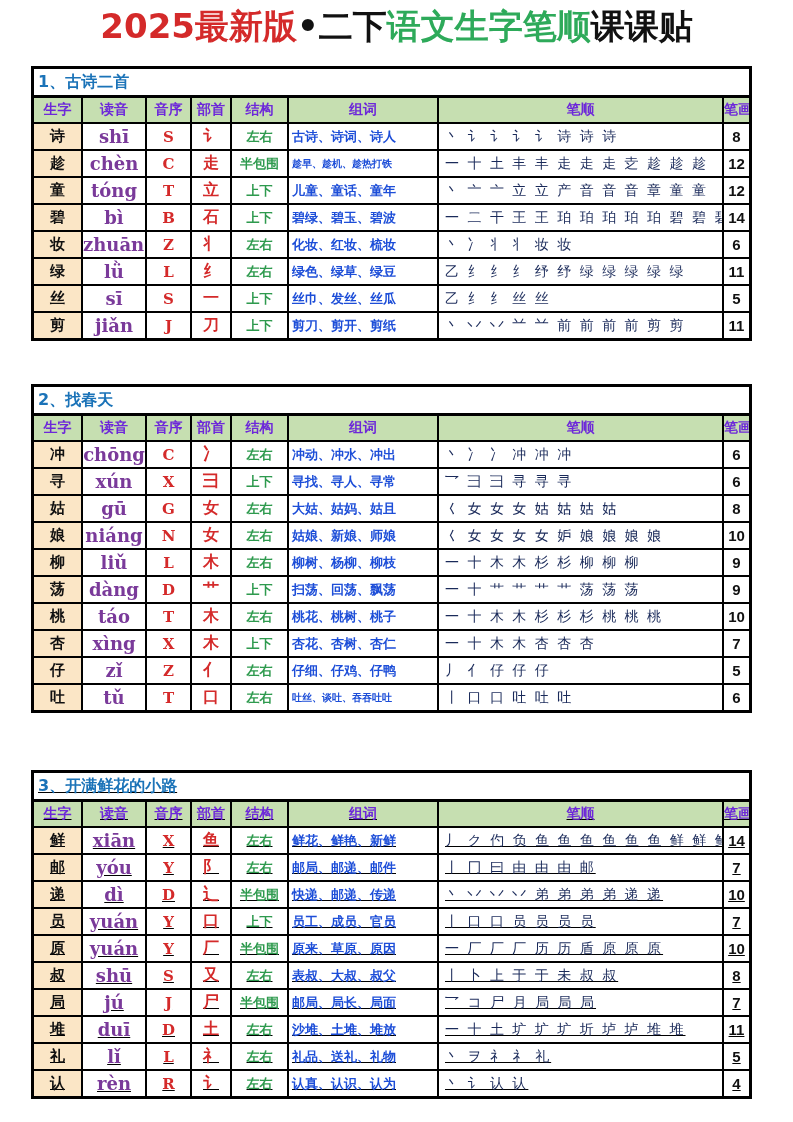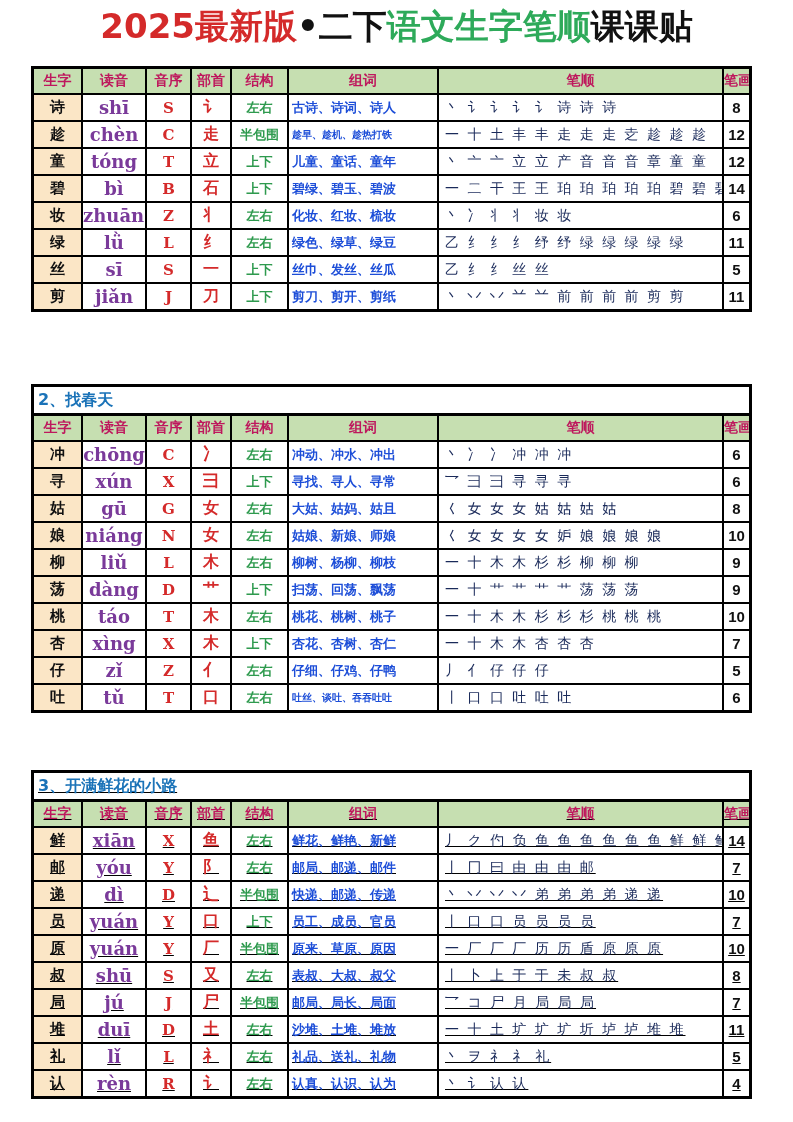--- a/index.html
+++ b/index.html
@@ -13,21 +13,21 @@
   .title .green { color:#2eaa5a; }
   .section { position:absolute; left:31px; width:721px; border:3px solid #000; box-sizing:border-box; background:#fff; }
   .sec-title { height:26px; line-height:26px; padding-left:4px; font-size:16px; font-weight:bold; color:#1b73b8;
                border-bottom:3px solid #000; font-family:"DejaVu Sans", sans-serif; }
   table { border-collapse:collapse; width:100%; table-layout:fixed; }
   th, td { border:2px solid #000; padding:0; text-align:center; height:25px; overflow:hidden; white-space:nowrap; }
   tr:first-child th { border-top:none; }
   tr th:first-child, tr td:first-child { border-left:none; }
   tr th:last-child, tr td:last-child { border-right:none; }
   tr:last-child td { border-bottom:none; }
-  th { background:#c6dfb1; font-size:14px; font-weight:bold; color:#be185d; font-family:"DejaVu Sans", sans-serif; height:24px; }
+  th { background:#c6dfb1; font-size:14px; font-weight:bold; color:#6d28d9; font-family:"DejaVu Sans", sans-serif; height:24px; }
   td.char { background:#fbe6c6; font-size:15px; font-weight:bold; color:#111; font-family:"DejaVu Sans", sans-serif; }
   td.pinyin { color:#7a3a9a; font-size:18px; font-weight:bold; font-family:"DejaVu Serif", serif; }
   td.order { color:#d42a2a; font-size:15px; font-weight:bold; }
   td.radical { color:#d42a2a; font-size:16px; font-weight:bold; font-family:"DejaVu Sans", sans-serif; }
   td.struct { color:#2e9a4e; font-size:13px; font-weight:bold; font-family:"DejaVu Sans", sans-serif;text-align:center; }
   td.words { color:#1d4ed8; font-size:13px; font-weight:bold; text-align:left; padding-left:3px; font-family:"DejaVu Sans", sans-serif; }
   td.words.small { font-size:10px; }
   td.strokes { text-align:left; padding-left:6px; font-size:14px; color:#1a2a5a; font-family:"DejaVu Sans", sans-serif; letter-spacing:2px; }
   td.count { font-size:15px; font-weight:bold; color:#111; font-family:"Liberation Sans", sans-serif; }
   col.c1 { width:48px; } col.c2 { width:64px; } col.c3 { width:45px; } col.c4 { width:40px; }
@@ -35,20 +35,21 @@
 </style>
 </head>
 <body>
 
 <div class="title">
   <span class="red">2025最新版</span><span class="black">•二下</span><span class="green">语文生字笔顺</span><span class="black">课课贴</span>
 </div>
 
 <div id="sections">
     <div class="section" style="top: 66px;">
+      <div class="sec-title">1、古诗二首</div>
       <table>
         <colgroup>
           <col class="c1">
           <col class="c2">
           <col class="c3">
           <col class="c4">
           <col class="c5">
           <col class="c6">
           <col class="c7">
           <col class="c8">

